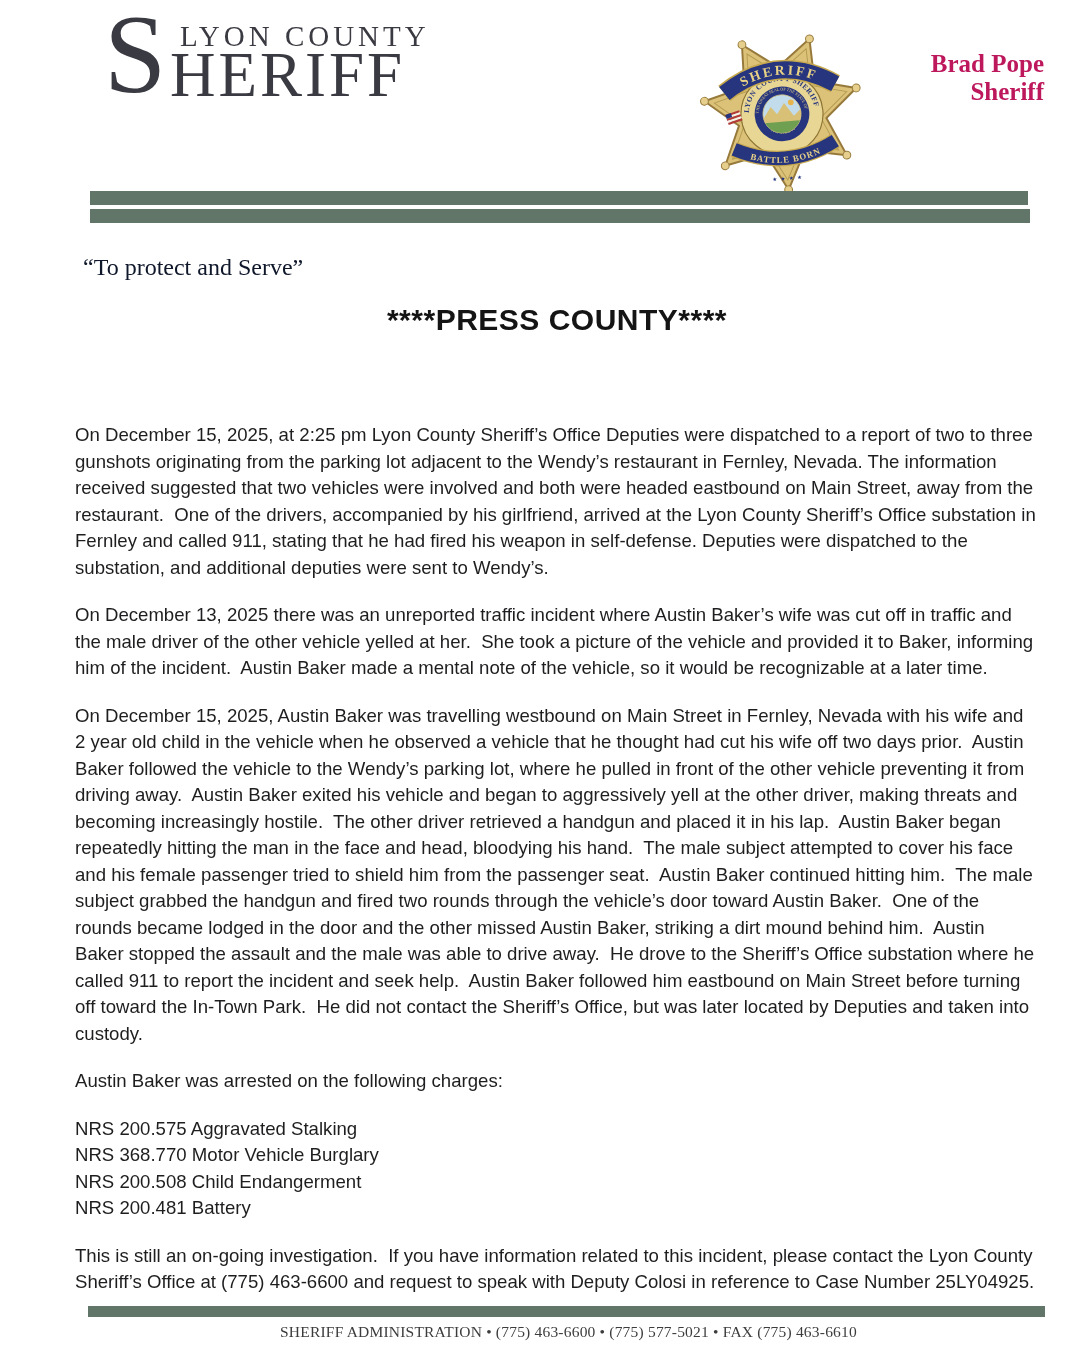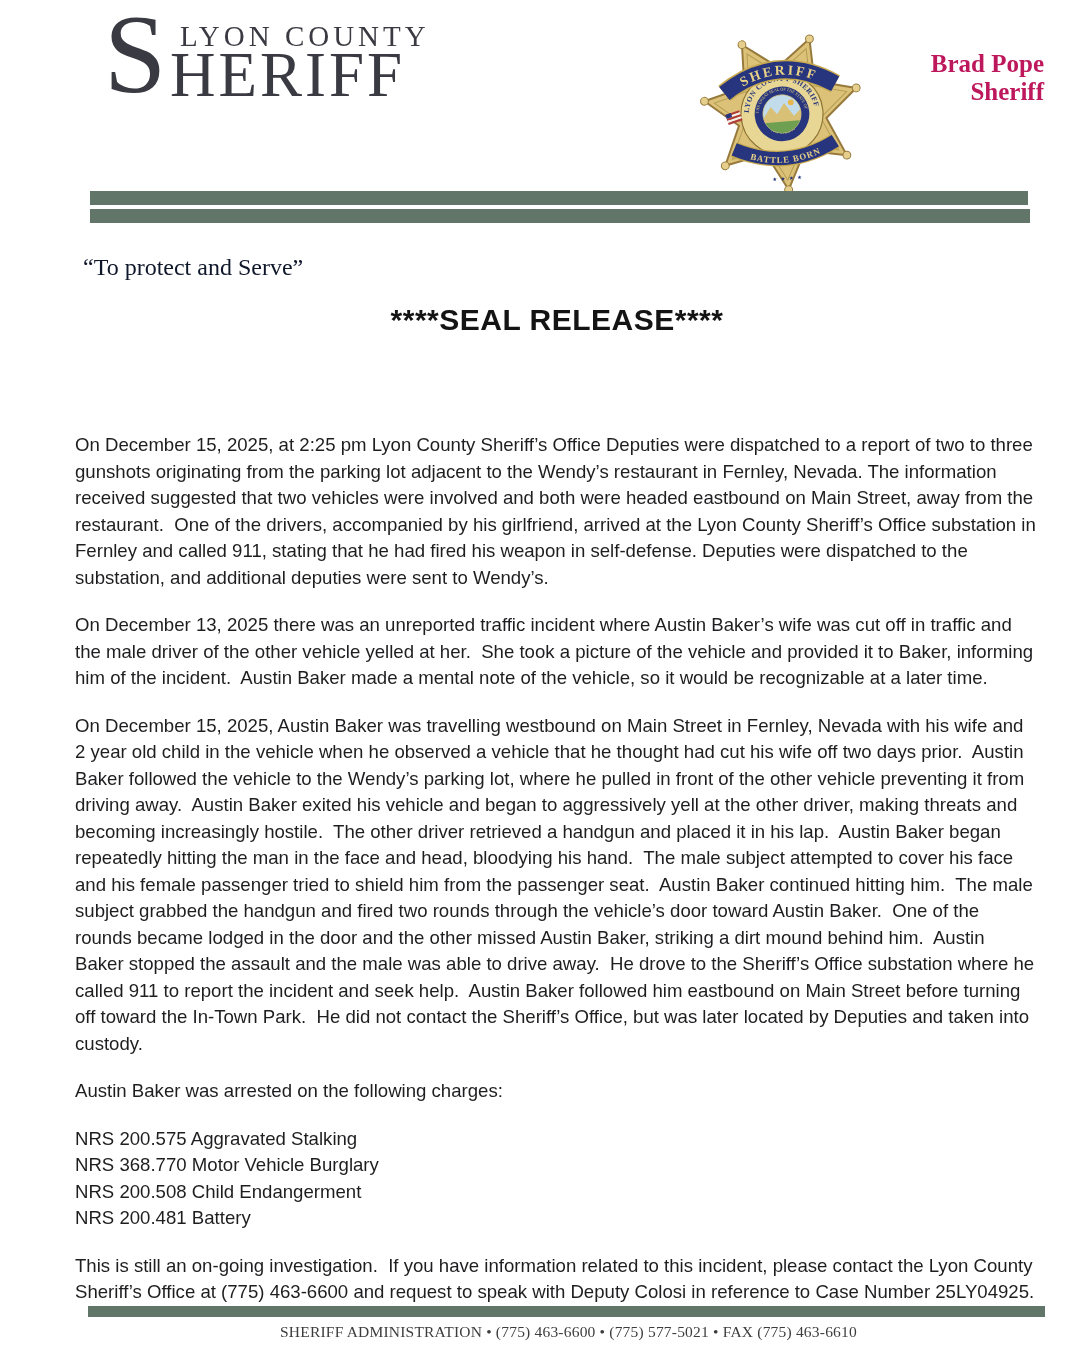--- a/index.html
+++ b/index.html
@@ -41,21 +41,21 @@
   }
   .press-title{
     position:absolute;left:75px;top:303px;width:964px;text-align:center;
     font-size:30px;font-weight:bold;letter-spacing:0.5px;color:#141414;
   }
   
   .doc-body{
     position:absolute;left:75px;top:420px;width:962px;
     font-size:18.6px;line-height:26.5px;color:#1e1e20;
   }
-  .doc-body p{margin:12px 0 21px 0;white-space:pre-wrap;}
+  .doc-body p{margin:2px 0 21px 0;white-space:pre-wrap;}
   .charges{margin:16px 0 21px 0;}
   .charge-line{white-space:pre-wrap;}
   
   .footer-text{
     position:absolute;left:90px;top:1322px;width:957px;text-align:center;
     font-family:"Liberation Serif",serif;font-size:15.5px;line-height:19px;
     color:#3c3c3e;letter-spacing:0.2px;
   }
 </style>
 </head>
@@ -141,21 +141,21 @@
 <div class="sheriff-name">
   <div>Brad Pope</div>
   <div>Sheriff</div>
 </div>
 
 <div class="bar bar-top-1"></div>
 <div class="bar bar-top-2"></div>
 
 <div class="motto">“To protect and Serve”</div>
 
-<div class="press-title">****SEAL RELEASE****</div>
+<div class="press-title">****PRESS COUNTY****</div>
 
 <div class="doc-body">
   <p>On December 15, 2025, at 2:25 pm Lyon County Sheriff’s Office Deputies were dispatched to a report of two to three gunshots originating from the parking lot adjacent to the Wendy’s restaurant in Fernley, Nevada. The information received suggested that two vehicles were involved and both were headed eastbound on Main Street, away from the restaurant.  One of the drivers, accompanied by his girlfriend, arrived at the Lyon County Sheriff’s Office substation in Fernley and called 911, stating that he had fired his weapon in self-defense. Deputies were dispatched to the substation, and additional deputies were sent to Wendy’s.</p>
   <p>On December 13, 2025 there was an unreported traffic incident where Austin Baker’s wife was cut off in traffic and the male driver of the other vehicle yelled at her.  She took a picture of the vehicle and provided it to Baker, informing him of the incident.  Austin Baker made a mental note of the vehicle, so it would be recognizable at a later time.</p>
   <p>On December 15, 2025, Austin Baker was travelling westbound on Main Street in Fernley, Nevada with his wife and 2 year old child in the vehicle when he observed a vehicle that he thought had cut his wife off two days prior.  Austin Baker followed the vehicle to the Wendy’s parking lot, where he pulled in front of the other vehicle preventing it from driving away.  Austin Baker exited his vehicle and began to aggressively yell at the other driver, making threats and becoming increasingly hostile.  The other driver retrieved a handgun and placed it in his lap.  Austin Baker began repeatedly hitting the man in the face and head, bloodying his hand.  The male subject attempted to cover his face and his female passenger tried to shield him from the passenger seat.  Austin Baker continued hitting him.  The male subject grabbed the handgun and fired two rounds through the vehicle’s door toward Austin Baker.  One of the rounds became lodged in the door and the other missed Austin Baker, striking a dirt mound behind him.  Austin Baker stopped the assault and the male was able to drive away.  He drove to the Sheriff’s Office substation where he called 911 to report the incident and seek help.  Austin Baker followed him eastbound on Main Street before turning off toward the In-Town Park.  He did not contact the Sheriff’s Office, but was later located by Deputies and taken into custody.</p>
   <p>Austin Baker was arrested on the following charges:</p>
   <div class="charges">
     <div class="charge-line">NRS 200.575 Aggravated Stalking</div>
     <div class="charge-line">NRS 368.770 Motor Vehicle Burglary</div>
     <div class="charge-line">NRS 200.508 Child Endangerment</div>

